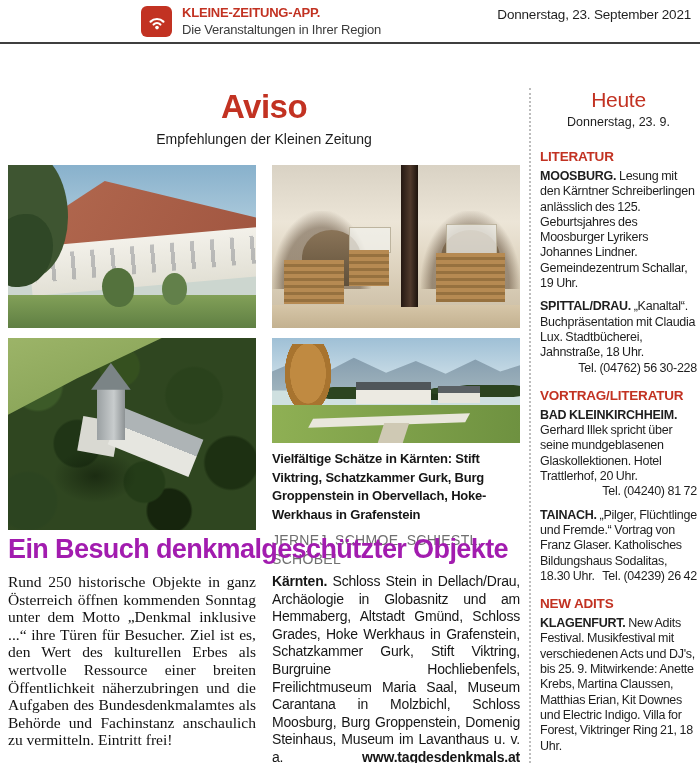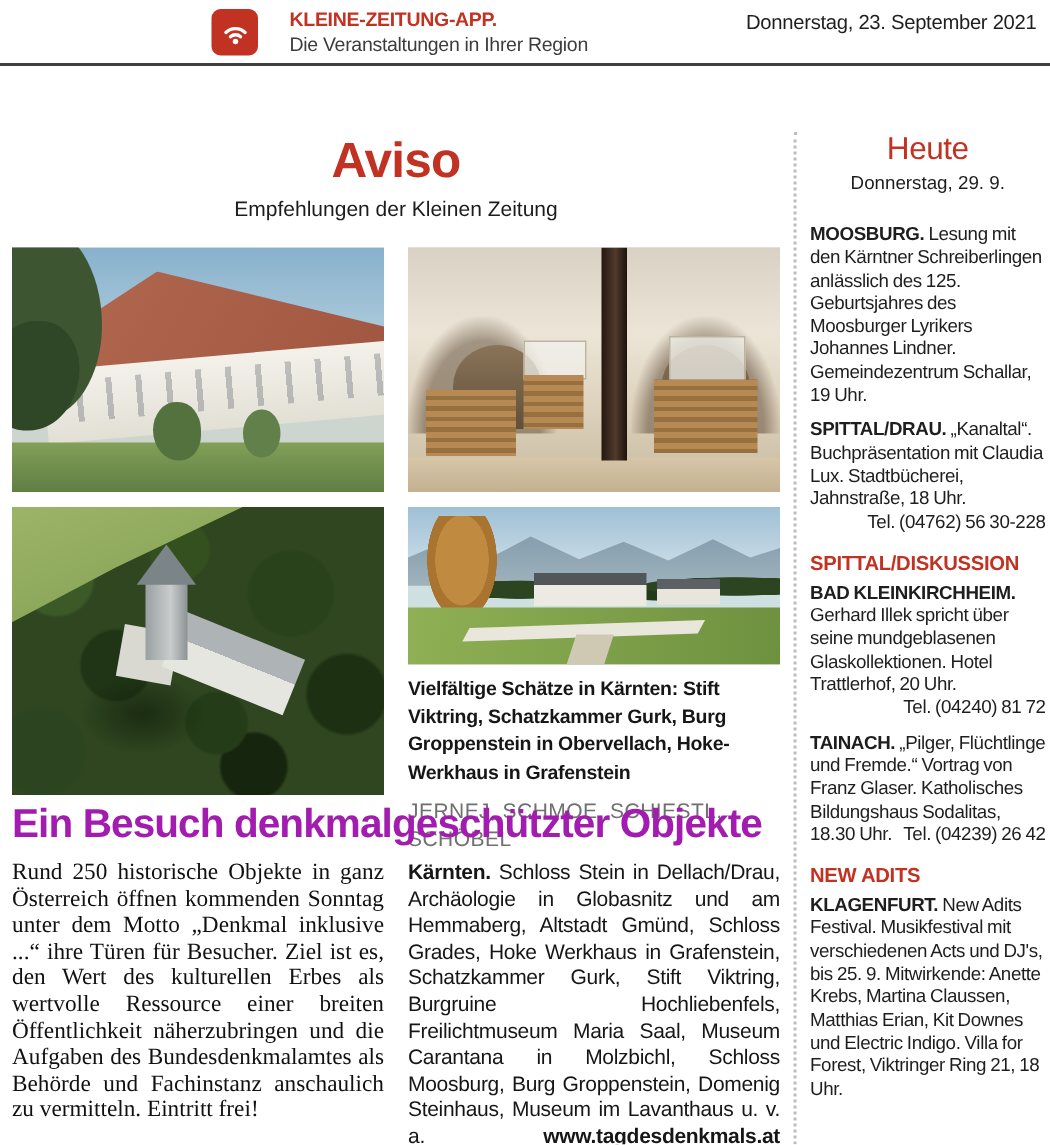--- a/index.html
+++ b/index.html
@@ -1,21 +1,21 @@
 <!DOCTYPE html>
 <html style="--accent: #c23222;"><head>
 <meta charset="utf-8">
 <style>
   html,body { margin:0; padding:0; background:#ffffff; }
   .page { position:relative; width:700px; height:763px; background:#fff; overflow:hidden;
           color:#1a1a1a; font-family:"Liberation Sans", sans-serif; }
 
   
   .header-rule { position:absolute; left:0; top:42px; width:700px; height:2px; background:#3f3f3f; }
-  .app-badge { position:absolute; left:141px; top:5px; display:flex; align-items:center; gap:21px; }
+  .app-badge { position:absolute; left:141px; top:5px; display:flex; align-items:center; gap:10px; }
   .badge-icon { width:31px; height:31px; border-radius:6px; background:var(--accent,#c23222);
                 display:flex; align-items:center; justify-content:center; flex:0 0 auto; }
   .badge-text { display:flex; flex-direction:column; justify-content:center; }
   .badge-text .t1 { font-weight:bold; font-size:13px; color:var(--accent,#c23222); letter-spacing:-0.2px; line-height:15px; }
   .badge-text .t2 { font-size:13px; color:#3c3c3c; letter-spacing:-0.2px; line-height:15px; margin-top:2px;text-align:center; }
   .masthead { position:absolute; right:9px; top:6px; text-align:right; font-size:13.5px;
               line-height:17px; color:#1f1f1f; letter-spacing:-0.2px; }
 
   
   .kicker-wrap { position:absolute; left:8px; top:90px; width:512px; text-align:center; }
@@ -203,33 +203,34 @@
   <div class="article">
     <p class="col1" style="margin:0;">Rund 250 historische Objekte in ganz Österreich öffnen kommenden Sonntag unter dem Motto „Denkmal inklusive ...“ ihre Türen für Besucher. Ziel ist es, den Wert des kulturellen Erbes als wertvolle Ressource einer breiten Öffentlichkeit näherzubringen und die Aufgaben des Bundesdenkmalamtes als Behörde und Fachinstanz anschaulich zu vermitteln. Eintritt frei!</p>
     <p class="col2" style="margin:0;">
       <b>Kärnten.</b><span> Schloss Stein in Dellach/Drau, Archäologie in Globasnitz und am Hemmaberg, Altstadt Gmünd, Schloss Grades, Hoke Werkhaus in Grafenstein, Schatzkammer Gurk, Stift Viktring, Burgruine Hochliebenfels, Freilichtmuseum Maria Saal, Museum Carantana in Molzbichl, Schloss Moosburg, Burg Groppenstein, Domenig Steinhaus, Museum im Lavanthaus u. v. a. </span><span class="weblink">www.tagdesdenkmals.at</span>
     </p>
   </div>
 
   <div class="divider"></div>
   <div class="sidebar">
     <div class="sb-title">Heute</div>
-    <div class="sb-date">Donnerstag, 29. 9.</div>
+    <div class="sb-date">Donnerstag, 23. 9.</div>
 
     <div>
+      <div class="sb-heading">LITERATUR</div>
       <p class="entry">
         <b>MOOSBURG.</b><span> Lesung mit den Kärntner Schreiberlingen anlässlich des 125. Geburtsjahres des Moosburger Lyrikers Johannes Lindner. Gemeindezentrum Schallar, 19 Uhr.</span><span class="tail"></span>
       </p>
       <p class="entry">
         <b>SPITTAL/DRAU.</b><span> „Kanaltal“. Buchpräsentation mit Claudia Lux. Stadtbücherei, Jahnstraße, 18 Uhr. </span><span class="tail">Tel. (04762) 56 30-228</span>
       </p>
     </div>
 
     <div>
-      <div class="sb-heading">SPITTAL/DISKUSSION</div>
+      <div class="sb-heading">VORTRAG/LITERATUR</div>
       <p class="entry">
         <b>BAD KLEINKIRCHHEIM.</b><span> Gerhard Illek spricht über seine mundgeblasenen Glaskollektionen. Hotel Trattlerhof, 20 Uhr. </span><span class="tail">Tel. (04240) 81 72</span>
       </p>
       <p class="entry">
         <b>TAINACH.</b><span> „Pilger, Flüchtlinge und Fremde.“ Vortrag von Franz Glaser. Katholisches Bildungshaus Sodalitas, 18.30 Uhr. </span><span class="tail">Tel. (04239) 26 42</span>
       </p>
     </div>
 
     <div>
       <div class="sb-heading">NEW ADITS</div>

